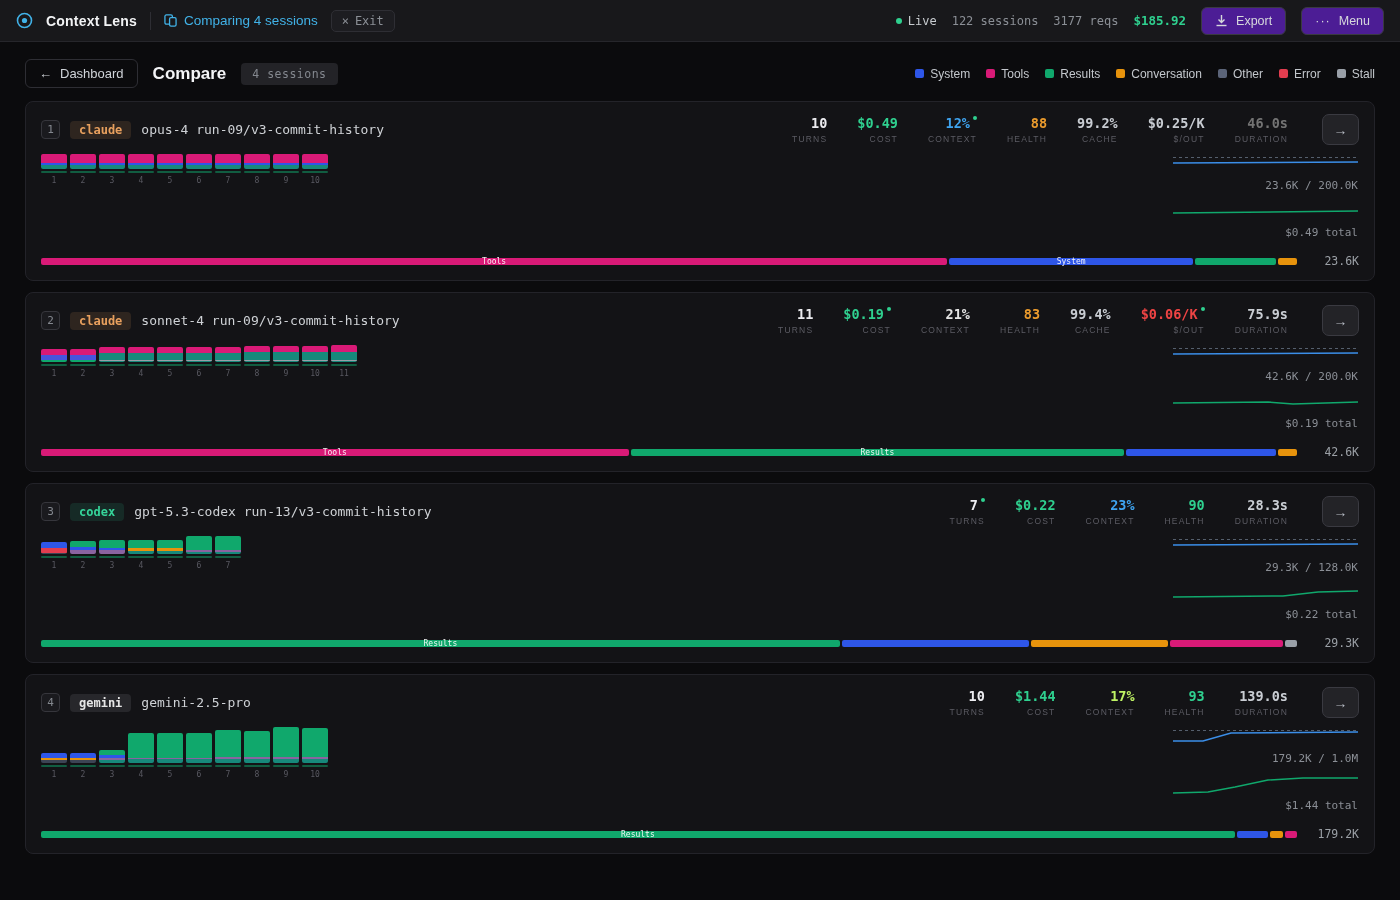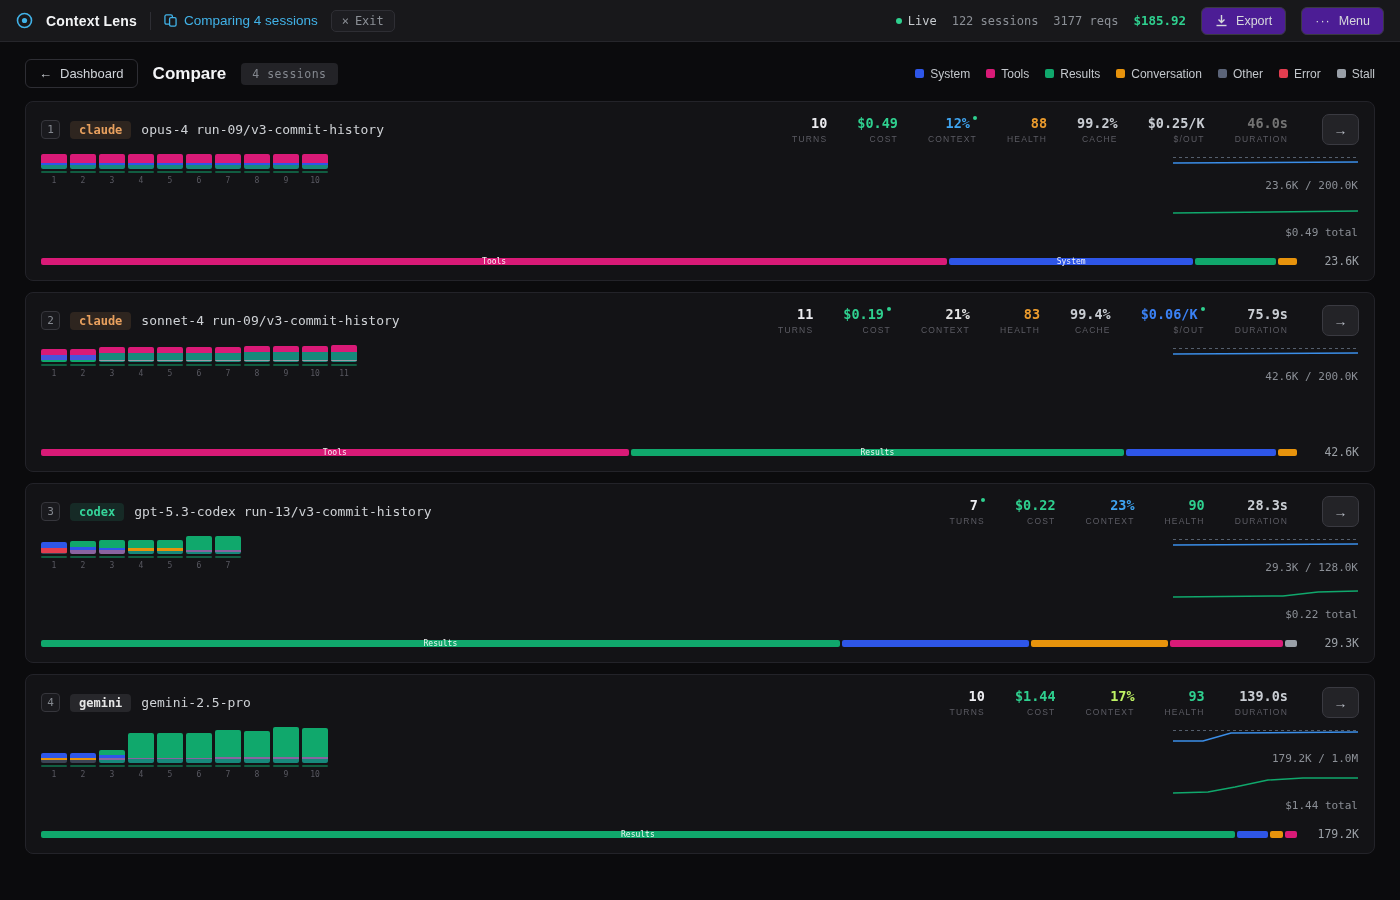--- a/index.html
+++ b/index.html
@@ -372,21 +372,21 @@
           </div>
           <div class="stat">
             <span class="sval" style="color: rgb(235, 155, 45);">83</span>
             <span class="slab">HEALTH</span>
           </div>
           <div class="stat">
             <span class="sval" style="color: rgb(201, 205, 211);">99.4%</span>
             <span class="slab">CACHE</span>
           </div>
           <div class="stat">
-            <span class="sval" style="color: #3b82f6;">$0.06/K<span class="bdot"></span></span>
+            <span class="sval" style="color: #ef4444;">$0.06/K<span class="bdot"></span></span>
             <span class="slab">$/OUT</span>
           </div>
           <div class="stat">
             <span class="sval" style="color: rgb(201, 205, 211);">75.9s</span>
             <span class="slab">DURATION</span>
           </div>
         </div>
       <button class="go">
         <span>→</span>
       </button>
@@ -503,20 +503,26 @@
           </div>
         </div>
       <div class="sparks">
         <div class="spark">
           <svg width="186" height="22" viewBox="0 0 186 22">
             <line class="dash" x1="0" y1="3.5" x2="186" y2="3.5" stroke="#555f6d" stroke-width="1" stroke-dasharray="3 3"></line>
             <polyline class="pl" fill="none" stroke-width="1.5" points="0,9 185,8" stroke="#3b8ee8"></polyline>
           </svg>
           <div class="sparklabel" style="text-align:right;">42.6K / 200.0K</div>
         </div>
+        <div class="spark">
+          <svg width="186" height="22" viewBox="0 0 186 22">
+            <polyline class="pl" fill="none" stroke-width="1.5" points="0,11 95,10 120,12 185,10" stroke="#10a86c"></polyline>
+          </svg>
+          <div class="sparklabel" style="text-align:right;">$0.19 total</div>
+        </div>
       </div>
     </div>
     <div class="cfoot">
       <div class="stack">
           <div class="seg" style="width: 47%; background: rgb(217, 26, 119);">
             <span class="seglabel">Tools</span>
           </div>
           <div class="seg" style="width: 39.5%; background: rgb(16, 168, 108);">
             <span class="seglabel">Results</span>
           </div>

